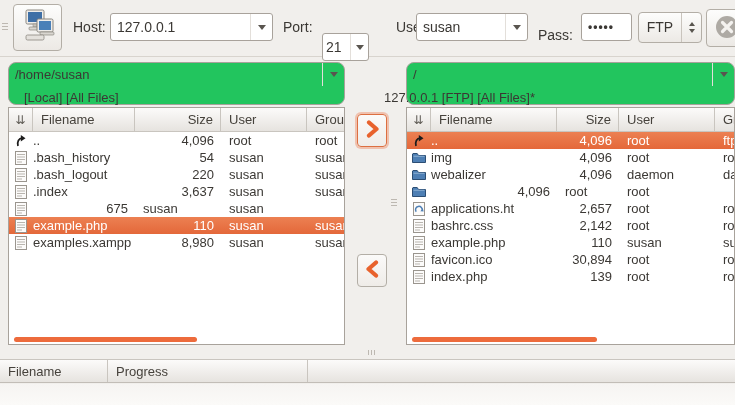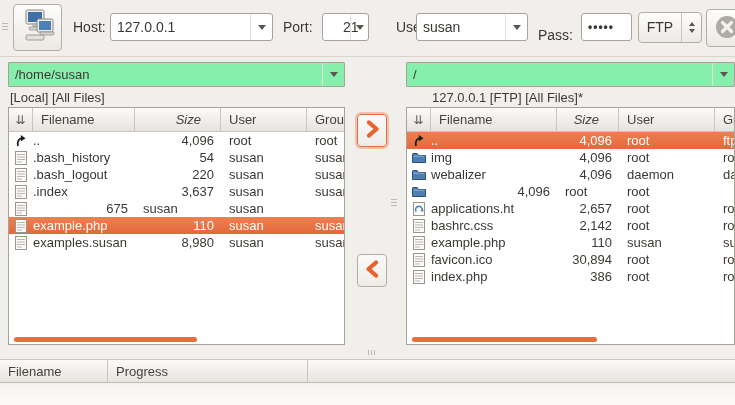--- a/index.html
+++ b/index.html
@@ -36,31 +36,31 @@
   .tri-down.small { border-left-width:3px; border-right-width:3px; border-top-width:4px; }
   .pass-entry { letter-spacing:1px; font-size:12px; font-weight:bold; }
   .proto-btn { left:638px; top:12px; width:64px; height:31px; display:flex; }
   .proto-label { flex:1; text-align:center; line-height:29px; font-size:14px; }
   .spin-col { width:20px; border-left:1px solid #C9C4BD; display:flex; flex-direction:column;
               align-items:center; justify-content:center; gap:3px; }
   .stop-btn { left:706px; top:9px; width:42px; height:38px;
               display:flex; align-items:center; justify-content:center; }
 
   
-  .path-combo { top:62px; height:25px; background:#86efac; border:1px solid #A8A29B;
-                border-radius:1px; line-height:23px; font-size:13px; padding-left:6px; }
+  .path-combo { top:62px; height:43px; background:#22c55e; border:1px solid #A8A29B;
+                border-radius:8px; line-height:23px; font-size:13px; padding-left:6px; }
   .path-combo .combo-arrow { height:23px; }
   .status-label { top:89px; height:17px; line-height:17px; font-size:13px; }
   .list-frame { top:107px; height:238px; background:#fff; border:1px solid #A8A29B;
                 overflow:hidden; }
   .lhdr { display:grid; height:24px; border-bottom:1px solid #C9C5BF; }
   .hcell { background:linear-gradient(#FCFBFA,#E6E3DF); border-right:1px solid #C9C5BF;
            line-height:23px; font-size:13px; color:#46423C; padding-left:8px;
            white-space:nowrap; overflow:hidden; }
-  .hcell.hsize { text-align:right; padding-right:19px; padding-left:0;font-style:italic; }
+  .hcell.hsize { text-align:right; padding-right:7px; padding-left:0; }
   .hcell.hicon { padding:0; display:flex; align-items:center; justify-content:center; }
   .grid-l { grid-template-columns:24px 102px 86px 86px 80px; }
   .grid-r { grid-template-columns:24px 126px 62px 96px 80px; }
   .frow { display:grid; height:17px; line-height:17px; font-size:13px; white-space:nowrap; }
   .frow .c { overflow:visible; }
   .c-icon { display:flex; align-items:center; justify-content:center; }
   .c-size { text-align:right; padding-right:7px; }
   .c-user { padding-left:8px; }
   .c-group { padding-left:8px; }
   .frow.sel { background:linear-gradient(#EC8052,#E4683A); color:#fff; }
@@ -110,21 +110,21 @@
 
   <span class="abs tb-label" style="left:73px;">Host:</span>
   <div class="abs entry" style="left:110px; width:163px;">
     <span>127.0.0.1</span>
     <span class="combo-arrow">
         <span class="tri-down"></span>
       </span>
   </div>
 
   <span class="abs tb-label" style="left:283px;">Port:</span>
-  <div class="abs entry" style="left:322px; width:47px; padding-left:20px;">
+  <div class="abs entry" style="left:322px; width:47px; padding-left:3px;margin-top:20px;">
     <span>21</span>
     <span class="combo-arrow" style="width:18px;">
         <span class="tri-down"></span>
       </span>
   </div>
 
   <span class="abs tb-label" style="left:373px;margin-left:23px;">User:</span>
   <div class="abs entry" style="left:416px; width:112px;">
     <span>susan</span>
     <span class="combo-arrow">
@@ -154,21 +154,21 @@
     </span>
   </button>
 </div>
 
 <div class="abs path-combo" style="left:8px; width:337px;">
   <span>/home/susan</span>
   <span class="combo-arrow">
       <span class="tri-down"></span>
     </span>
 </div>
-<div class="abs status-label" style="left:10px;">[Local] [All Files]</div>
+<div class="abs status-label" style="left:24px;">[Local] [All Files]</div>
 
 <div class="abs list-frame" style="left:8px; width:337px;">
   <div class="lhdr grid-l">
     <div class="hcell hicon">
         <span class="sort-glyph">⇊</span>
       </div>
     <div class="hcell">Filename</div>
     <div class="hcell hsize">Size</div>
     <div class="hcell">User</div>
     <div class="hcell">Group</div>
@@ -263,21 +263,21 @@
       <div class="frow grid-l">
         <div class="c c-icon">
           <svg width="12" height="14" viewBox="0 0 12 14">
             <rect x="0.5" y="0.5" width="11" height="13" fill="#FCFBFA" stroke="#9A958E"></rect>
             <line x1="2" y1="3.5" x2="10" y2="3.5" stroke="#B9B5AF"></line>
             <line x1="2" y1="6" x2="10" y2="6" stroke="#B9B5AF"></line>
             <line x1="2" y1="8.5" x2="10" y2="8.5" stroke="#B9B5AF"></line>
             <line x1="2" y1="11" x2="7" y2="11" stroke="#B9B5AF"></line>
           </svg>
         </div>
-        <div class="c c-name">examples.susan</div>
+        <div class="c c-name">examples.xampp</div>
         <div class="c c-size">8,980</div>
         <div class="c c-user">susan</div>
         <div class="c c-group">susan</div>
       </div>
     </div>
   <div class="hscroll" style="left:5px; bottom:2px; width:183px;"></div>
 </div>
 
 <button class="abs xfer-btn focused" style="left:357px; top:114px;">
   <span>
@@ -298,21 +298,21 @@
       </svg>
   </span>
 </button>
 
 <div class="abs path-combo" style="left:406px; width:329px;">
   <span>/</span>
   <span class="combo-arrow">
       <span class="tri-down"></span>
     </span>
 </div>
-<div class="abs status-label" style="left:432px;">127.0.0.1 [FTP] [All Files]*</div>
+<div class="abs status-label" style="left:384px;">127.0.0.1 [FTP] [All Files]*</div>
 
 <div class="abs list-frame" style="left:406px; width:329px;">
   <div class="lhdr grid-r">
     <div class="hcell hicon">
         <span class="sort-glyph">⇊</span>
       </div>
     <div class="hcell">Filename</div>
     <div class="hcell hsize">Size</div>
     <div class="hcell">User</div>
     <div class="hcell">Group</div>
@@ -427,21 +427,21 @@
         <div class="c c-icon">
           <svg width="12" height="14" viewBox="0 0 12 14">
             <rect x="0.5" y="0.5" width="11" height="13" fill="#FCFBFA" stroke="#9A958E"></rect>
             <line x1="2" y1="3.5" x2="10" y2="3.5" stroke="#B9B5AF"></line>
             <line x1="2" y1="6" x2="10" y2="6" stroke="#B9B5AF"></line>
             <line x1="2" y1="8.5" x2="10" y2="8.5" stroke="#B9B5AF"></line>
             <line x1="2" y1="11" x2="7" y2="11" stroke="#B9B5AF"></line>
           </svg>
         </div>
         <div class="c c-name">index.php</div>
-        <div class="c c-size">386</div>
+        <div class="c c-size">139</div>
         <div class="c c-user">root</div>
         <div class="c c-group">root</div>
       </div>
     </div>
   <div class="hscroll" style="left:5px; bottom:2px; width:185px;"></div>
 </div>
 
 <div class="abs q-handle">
     <i></i>
     <i></i>

